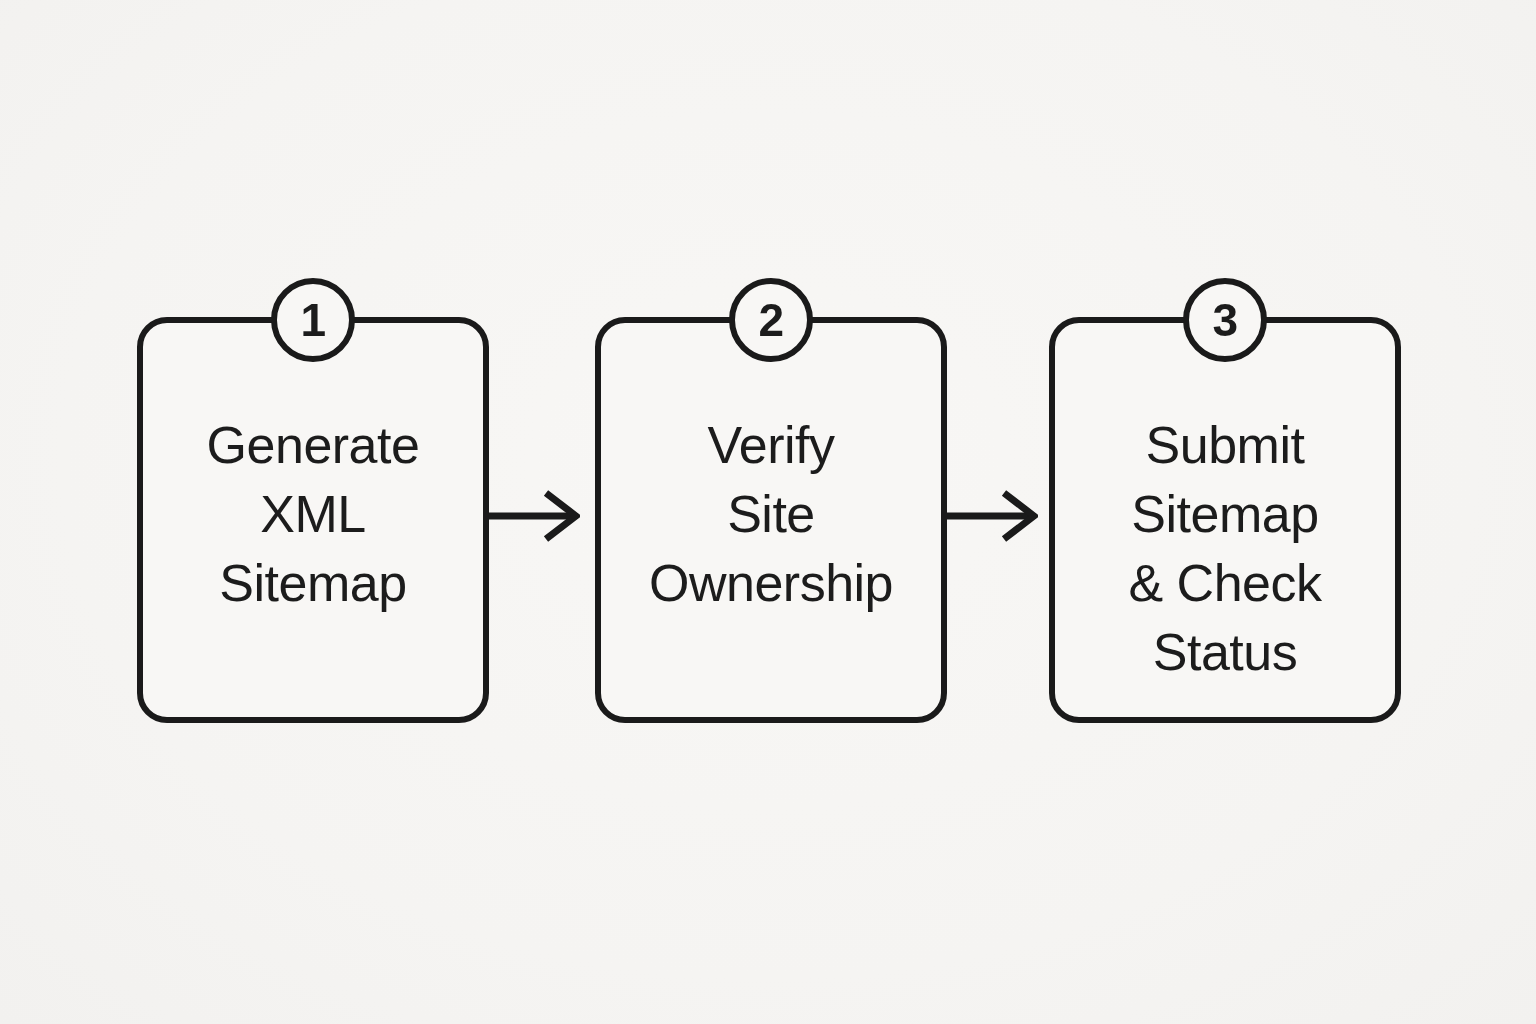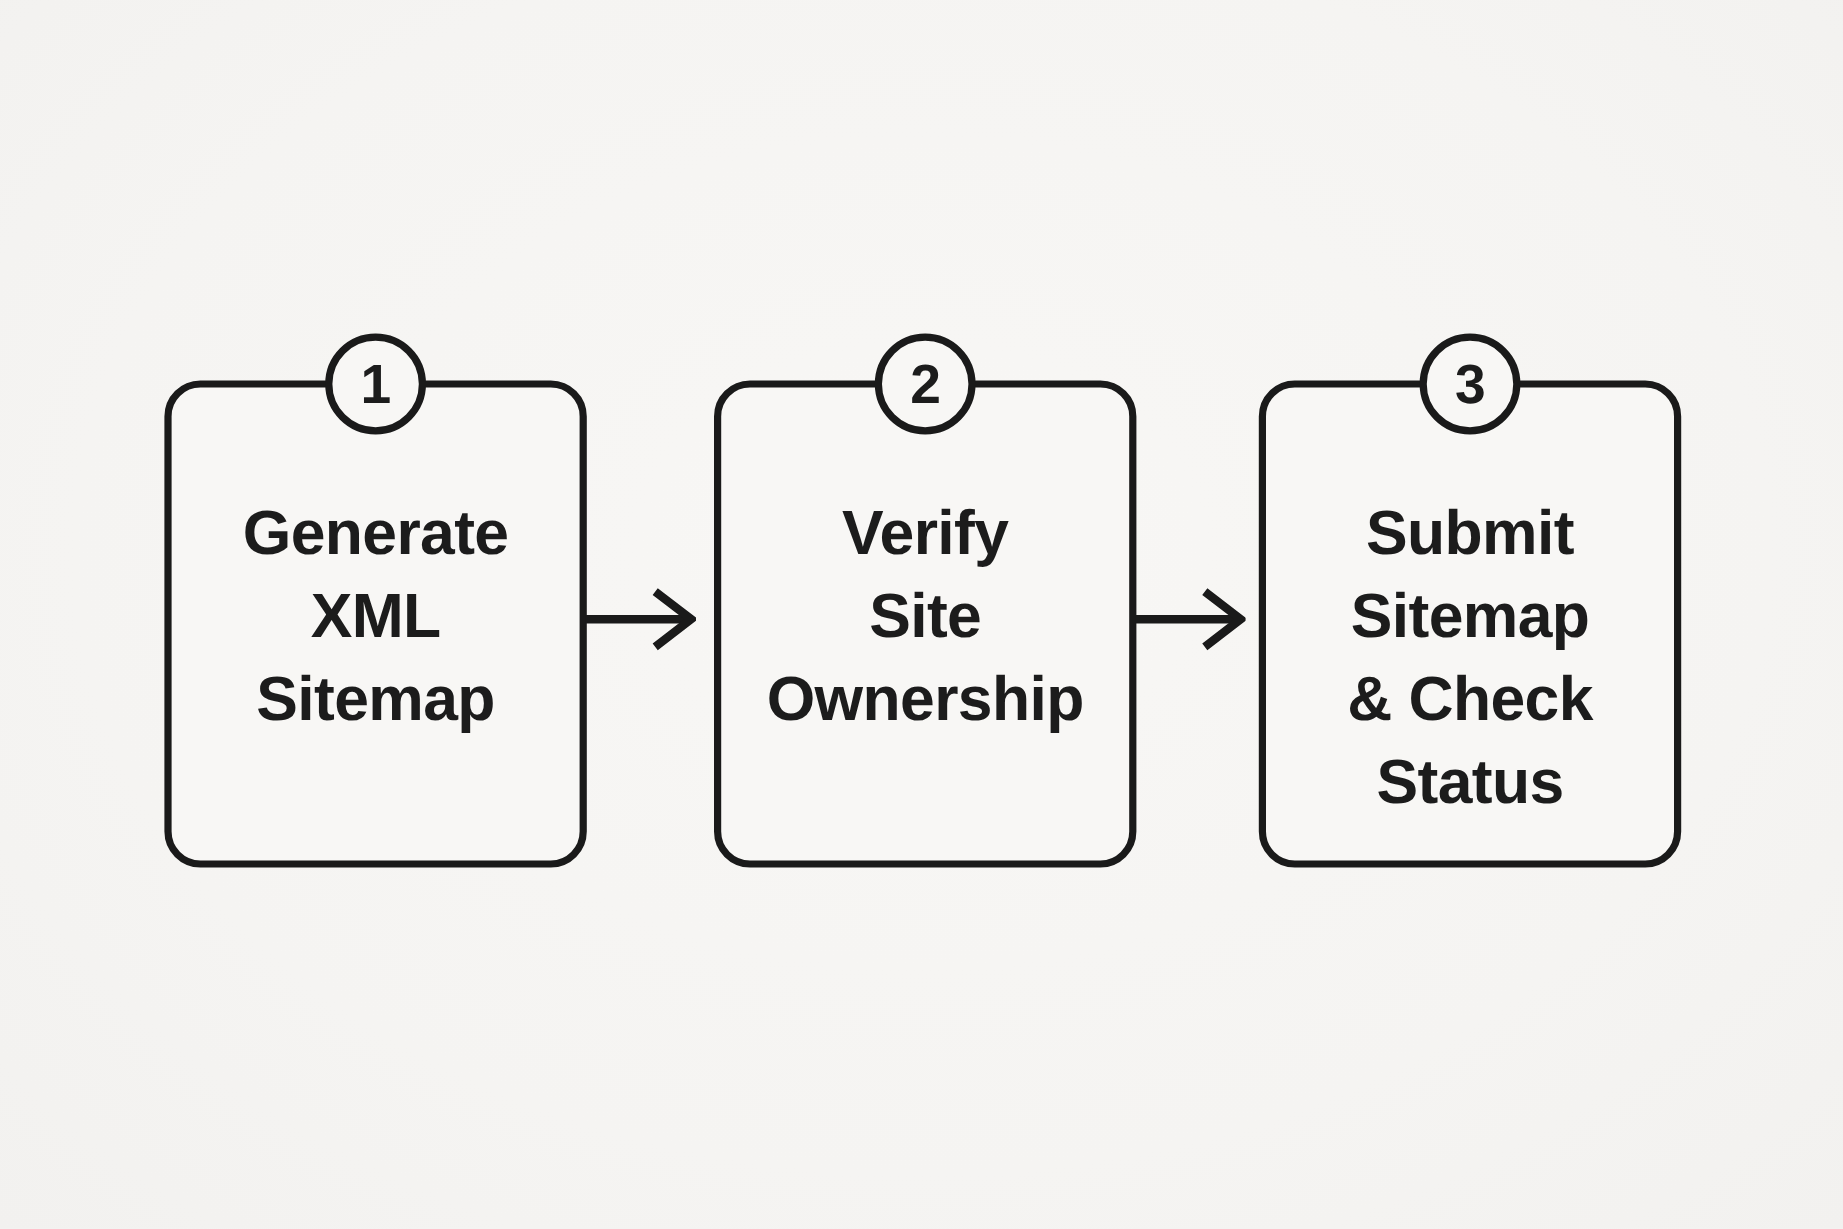--- a/index.html
+++ b/index.html
@@ -46,21 +46,21 @@
   }
   .step-label {
     position: absolute;
     inset: 0;
     display: flex;
     justify-content: center;
     align-items: flex-start;
     padding-top: 88px;
     font-size: 52px;
     line-height: 69px;
-    font-weight: 700;
+    font-weight: 400;
     color: #1c1c1c;
     text-align: center;
     white-space: pre-line;
     letter-spacing: -0.5px;
   }
   .arrow {
     position: absolute;
     top: 486px;
     width: 92px;
     height: 60px;

